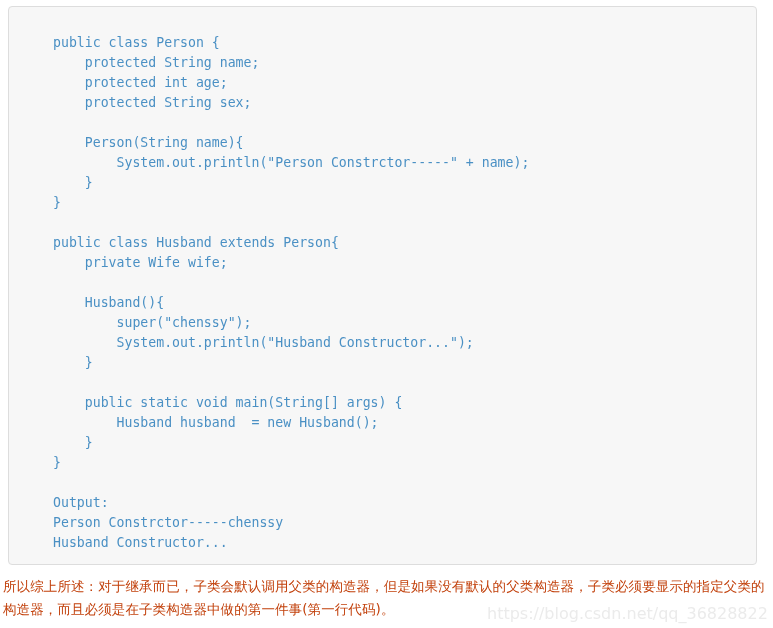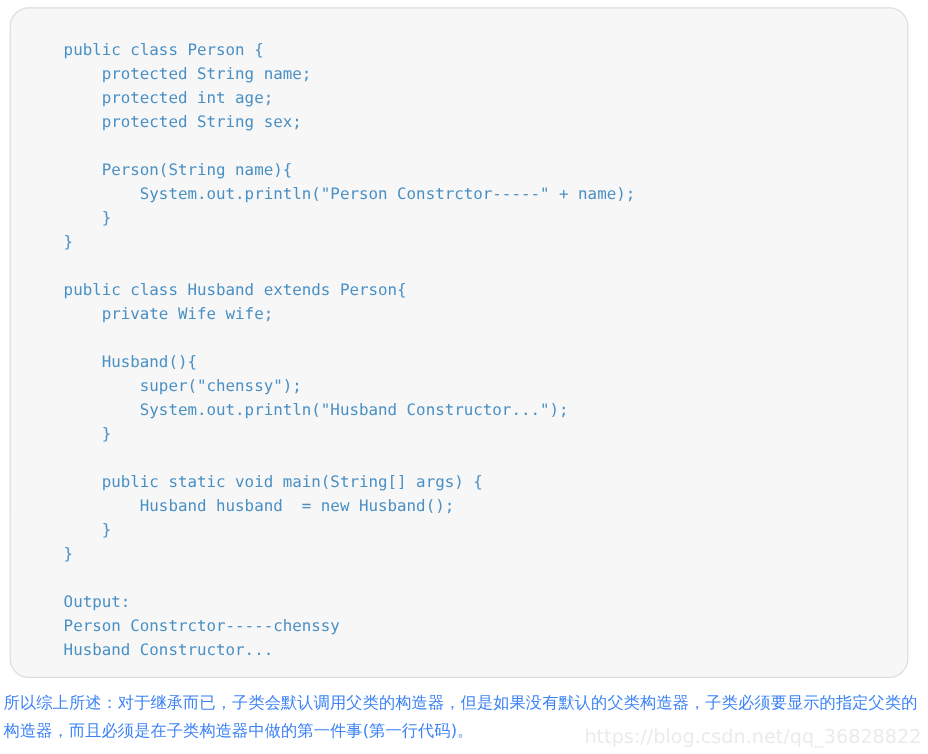--- a/index.html
+++ b/index.html
@@ -25,21 +25,21 @@
   
   .code-panel {
     position: absolute;
     left: 8px;
     top: 6px;
     width: 749px;
     height: 559px;
     box-sizing: border-box;
     background: #f7f7f7;
     border: 1px solid #dddddd;
-    border-radius: 16px;
+    border-radius: 4px;
     overflow: hidden;
   }
 
   .code-block {
     position: absolute;
     left: 44px;
     top: 26px;
     margin: 0;
     padding: 0;
     font-family: "DejaVu Sans Mono", "Liberation Mono", monospace;
@@ -55,21 +55,21 @@
   .paragraph {
     position: absolute;
     left: 3px;
     top: 575px;
     width: 765px;
     margin: 0;
     padding: 0;
     font-family: "DejaVu Sans", "Liberation Sans", sans-serif;
     font-size: 13.5px;
     line-height: 23px;
-    color: #3b82f6;
+    color: #c2410c;
     letter-spacing: 0.1px;
   }
 
   
   .watermark {
     position: absolute;
     left: 487px;
     top: 604px;
     margin: 0;
     font-family: "DejaVu Sans", "Liberation Sans", sans-serif;

